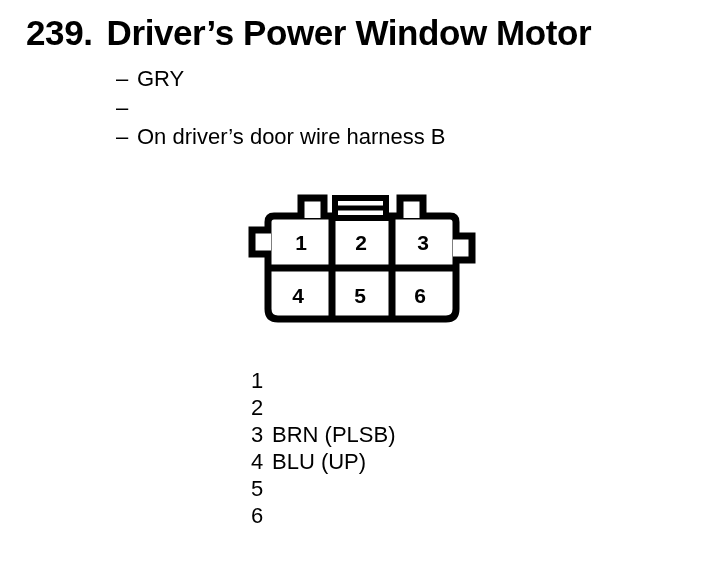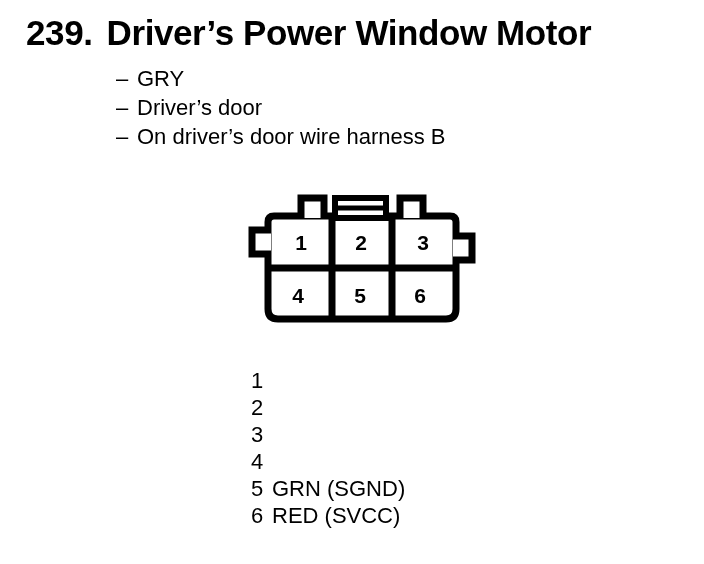--- a/index.html
+++ b/index.html
@@ -88,21 +88,20 @@
   <span class="num">239.</span><span>Driver’s Power Window Motor</span>
 </div>
 
 <div class="bullets">
   <div class="bullet-row">
     <span class="bullet-dash">–</span>
     <span>GRY</span>
   </div>
   <div class="bullet-row">
     <span class="bullet-dash">–</span>
-    <span>Driver’s door</span>
   </div>
   <div class="bullet-row">
     <span class="bullet-dash">–</span>
     <span>On driver’s door wire harness B</span>
   </div>
 </div>
 
 <div class="connector">
   <svg width="240" height="150" viewBox="0 0 240 150" xmlns="http://www.w3.org/2000/svg">
 
@@ -145,25 +144,25 @@
 
 <div class="legend">
   <div class="legend-row">
     <span class="legend-num">1</span>
   </div>
   <div class="legend-row">
     <span class="legend-num">2</span>
   </div>
   <div class="legend-row">
     <span class="legend-num">3</span>
+    <span>BRN (PLSB)</span>
   </div>
   <div class="legend-row">
     <span class="legend-num">4</span>
+    <span>BLU (UP)</span>
   </div>
   <div class="legend-row">
     <span class="legend-num">5</span>
-    <span>GRN (SGND)</span>
   </div>
   <div class="legend-row">
     <span class="legend-num">6</span>
-    <span>RED (SVCC)</span>
   </div>
 </div>
 
 </body></html>

